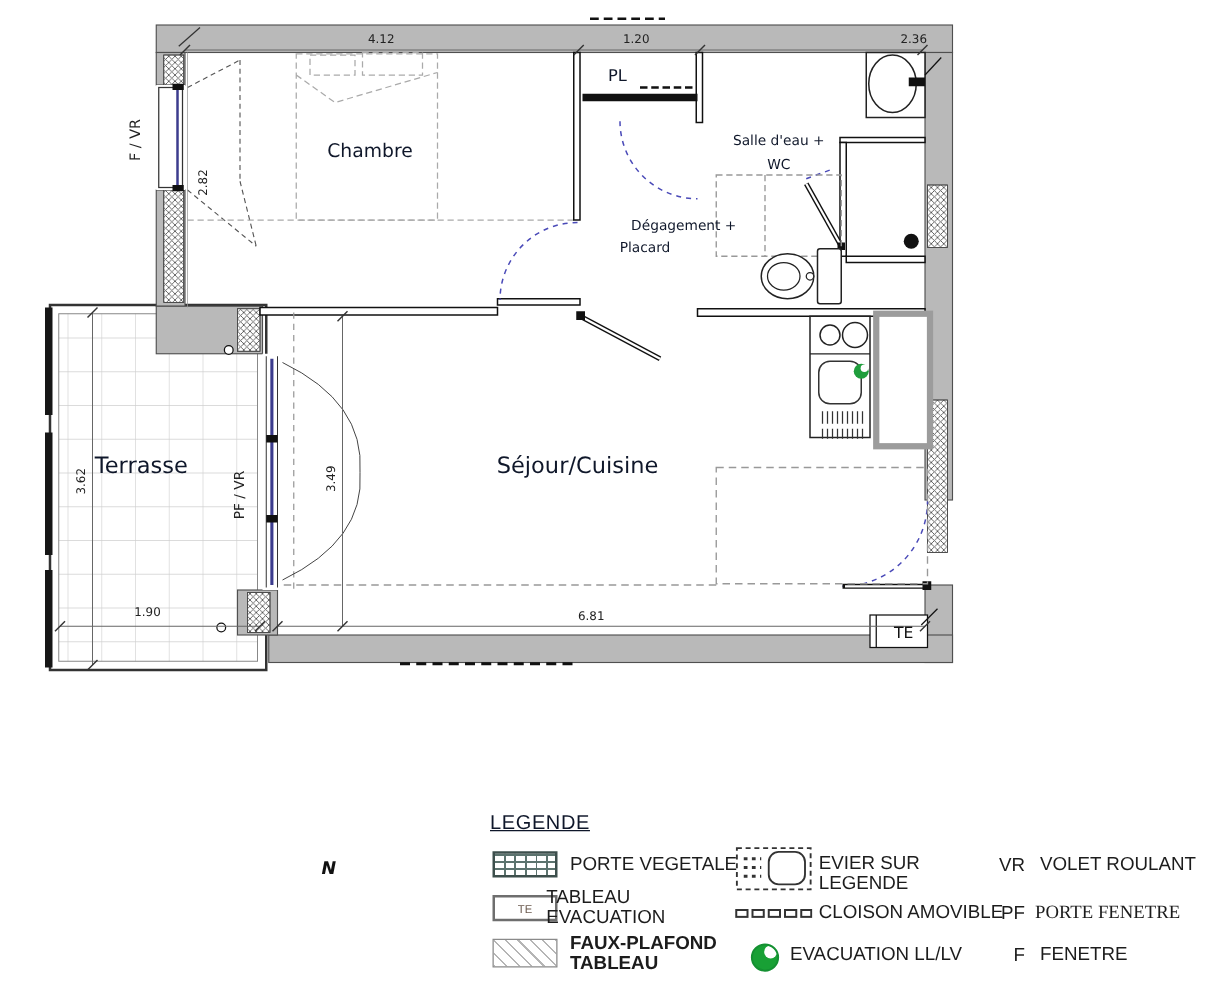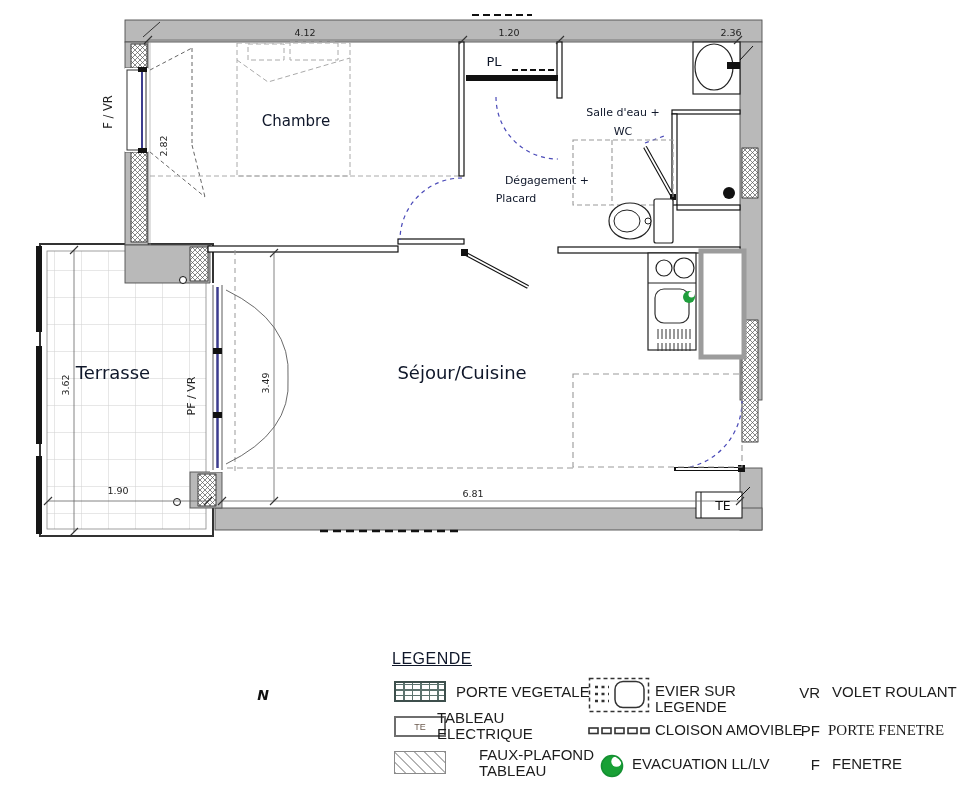--- a/index.html
+++ b/index.html
@@ -249,25 +249,25 @@
 
   <div class="legend">
     <div class="lg-title" style="left:392px;top:650px;">LEGENDE</div>
 
     <div class="sym sym-haie" style="left:394px;top:681px;"></div>
     <div class="lg-text" style="left:456px;top:684px;">PORTE VEGETALE</div>
 
     <div class="sym sym-te" style="left:394px;top:716px;">TE</div>
     <div class="lg-text" style="left:437px;top:710px;">
       <div>TABLEAU</div>
-      <div>ELECTRIQUE</div>
+      <div>EVACUATION</div>
     </div>
 
     <div class="sym sym-hatch" style="left:394px;top:751px;"></div>
-    <div class="lg-text" style="left:479px;top:747px;">
+    <div class="lg-text" style="left:456px;top:747px;font-weight:bold;">
       <div>FAUX-PLAFOND</div>
       <div>TABLEAU</div>
     </div>
 
     <div class="sym" style="left:588px;top:677px;">
       <svg width="62" height="36">
         <rect x="1.5" y="1.5" width="59" height="33" fill="none" stroke="#333" stroke-width="1.5" stroke-dasharray="4,3"></rect>
         <rect x="27" y="4.5" width="29" height="26" rx="8" fill="none" stroke="#333" stroke-width="1.5"></rect>
         <path d="M7,10 H21 M7,17 H21 M7,24 H21" stroke="#333" stroke-width="2.5" stroke-dasharray="3,3.5"></path>
       </svg>

